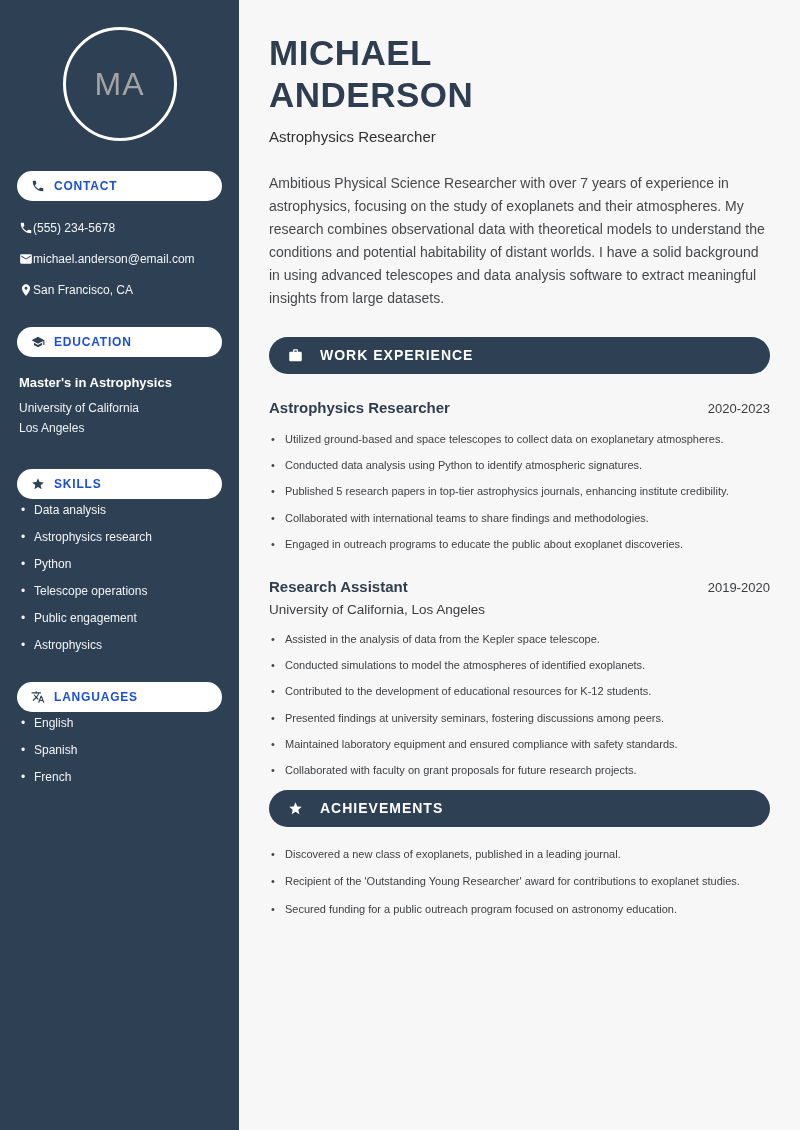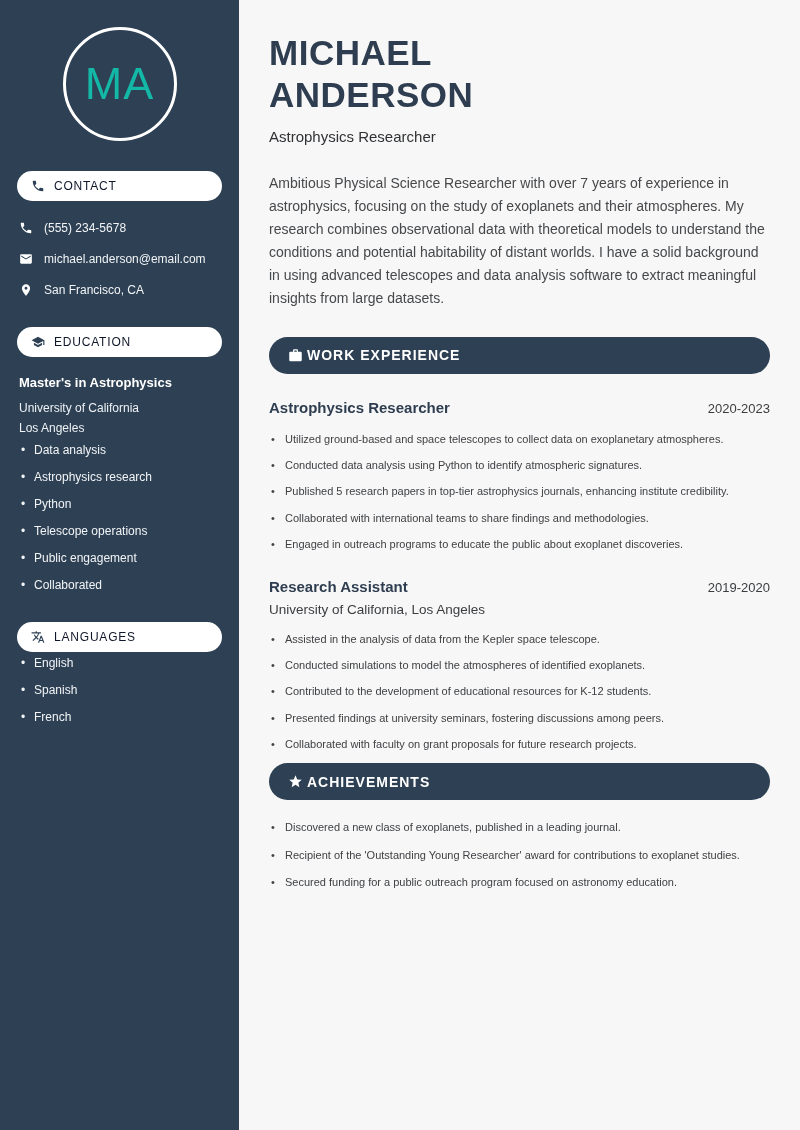--- a/index.html
+++ b/index.html
@@ -19,36 +19,36 @@
     background: #2d4054;
     color: #ffffff;
     padding: 27px 17px 0 17px;
   }
   .avatar {
     width: 114px; height: 114px;
     border: 3px solid #ffffff;
     border-radius: 50%;
     margin: 0 auto;
     display: flex; align-items: center; justify-content: center;
-    font-size: 45px; letter-spacing: 1px; color: #14b8a6;
+    font-size: 32px; letter-spacing: 1px; color: #a3a3a3;
   }
   .pill {
     background: #ffffff;
-    color: #0f172a;
+    color: #1d4ed8;
     height: 30px;
     border-radius: 15px;
     display: flex; align-items: center; gap: 9px;
     padding: 0 14px;
-    font-size: 12px; font-weight: normal; letter-spacing: 0.8px;
+    font-size: 12px; font-weight: bold; letter-spacing: 0.8px;
     margin-top: 30px;
   }
   .pill svg { width: 14px; height: 14px; fill: #2d4054; flex-shrink: 0; }
   .contact-list { margin-top: 20px; padding-left: 2px; }
   .contact-row {
-    display: flex; align-items: center; gap: 11px;
+    display: flex; align-items: center; 
     font-size: 12px; color: #f2f4f6;
     margin-bottom: 17px;
   }
   .contact-row svg { width: 14px; height: 14px; fill: #ffffff; flex-shrink: 0; }
   .edu { margin-top: 18px; padding-left: 2px; }
   .edu-degree { font-size: 13px; font-weight: bold; color: #ffffff; margin-bottom: 8px; }
   .edu-line { font-size: 12px; color: #eef1f4; line-height: 1.7; }
   .side-list { list-style: none; margin-top: 4px; padding-left: 4px; }
   .side-list li {
     position: relative; padding-left: 13px;
@@ -67,21 +67,21 @@
   .name span { display: block; }
   .job-title { margin-top: 12px; font-size: 15px; color: #2f3133; }
   .summary {
     margin-top: 27px;
     font-size: 14px; color: #46484a; line-height: 1.65;
   }
   .section-pill {
     margin-top: 26px;
     background: #2d4054; color: #ffffff;
     height: 37px; border-radius: 19px;
-    display: flex; align-items: center; gap: 4px;
+    display: flex; align-items: center; gap: 17px;
     padding: 0 19px;
     font-size: 14px; font-weight: bold; letter-spacing: 1px;
   }
   .section-pill svg { width: 15px; height: 15px; fill: #ffffff; flex-shrink: 0; }
   .job-head {
     margin-top: 25px;
     display: flex; justify-content: space-between; align-items: baseline;
   }
   .job-role { font-size: 15px; font-weight: bold; color: #2e3d4f; }
   .job-dates { font-size: 13px; color: #3b3d3f; }
@@ -141,27 +141,33 @@
           <path d="M12 3L1 9l11 6 9-4.91V17h2V9L12 3zM5 13.18v4L12 21l7-3.82v-4L12 17l-7-3.82z"></path>
         </svg>
       <span>EDUCATION</span>
     </div>
     <div class="edu">
       <div class="edu-degree">Master's in Astrophysics</div>
       <div class="edu-line">University of California</div>
       <div class="edu-line">Los Angeles</div>
     </div>
 
+    <div class="pill">
+      <svg viewBox="0 0 24 24">
+          <path d="M12 17.27L18.18 21l-1.64-7.03L22 9.24l-7.19-.61L12 2 9.19 8.63 2 9.24l5.46 4.73L5.82 21z"></path>
+        </svg>
+      <span>SKILLS</span>
+    </div>
     <ul class="side-list">
       <li>Data analysis</li>
       <li>Astrophysics research</li>
       <li>Python</li>
       <li>Telescope operations</li>
       <li>Public engagement</li>
-      <li>Collaborated</li>
+      <li>Astrophysics</li>
     </ul>
 
     <div class="pill">
       <svg viewBox="0 0 24 24">
           <path d="M12.87 15.07l-2.54-2.51.03-.03c1.74-1.94 2.98-4.17 3.71-6.53H17V4h-7V2H8v2H1v1.99h11.17C11.5 7.92 10.44 9.75 9 11.35 8.07 10.32 7.3 9.19 6.69 8h-2c.73 1.63 1.73 3.17 2.98 4.56l-5.09 5.02L4 19l5-5 3.11 3.11.76-2.04zM18.5 10h-2L12 22h2l1.12-3h4.75L21 22h2l-4.5-12zm-2.62 7l1.62-4.33L19.12 17h-3.24z"></path>
         </svg>
       <span>LANGUAGES</span>
     </div>
     <ul class="side-list">
       <li>English</li>
@@ -206,20 +212,21 @@
       <div class="job-head">
         <span class="job-role">Research Assistant</span>
         <span class="job-dates">2019-2020</span>
       </div>
       <div class="job-org">University of California, Los Angeles</div>
       <ul class="bullets tight">
         <li>Assisted in the analysis of data from the Kepler space telescope.</li>
         <li>Conducted simulations to model the atmospheres of identified exoplanets.</li>
         <li>Contributed to the development of educational resources for K-12 students.</li>
         <li>Presented findings at university seminars, fostering discussions among peers.</li>
+        <li>Maintained laboratory equipment and ensured compliance with safety standards.</li>
         <li>Collaborated with faculty on grant proposals for future research projects.</li>
       </ul>
     </section>
 
     <div class="section-pill achievements-pill">
       <svg viewBox="0 0 24 24">
           <path d="M12 17.27L18.18 21l-1.64-7.03L22 9.24l-7.19-.61L12 2 9.19 8.63 2 9.24l5.46 4.73L5.82 21z"></path>
         </svg>
       <span>ACHIEVEMENTS</span>
     </div>

